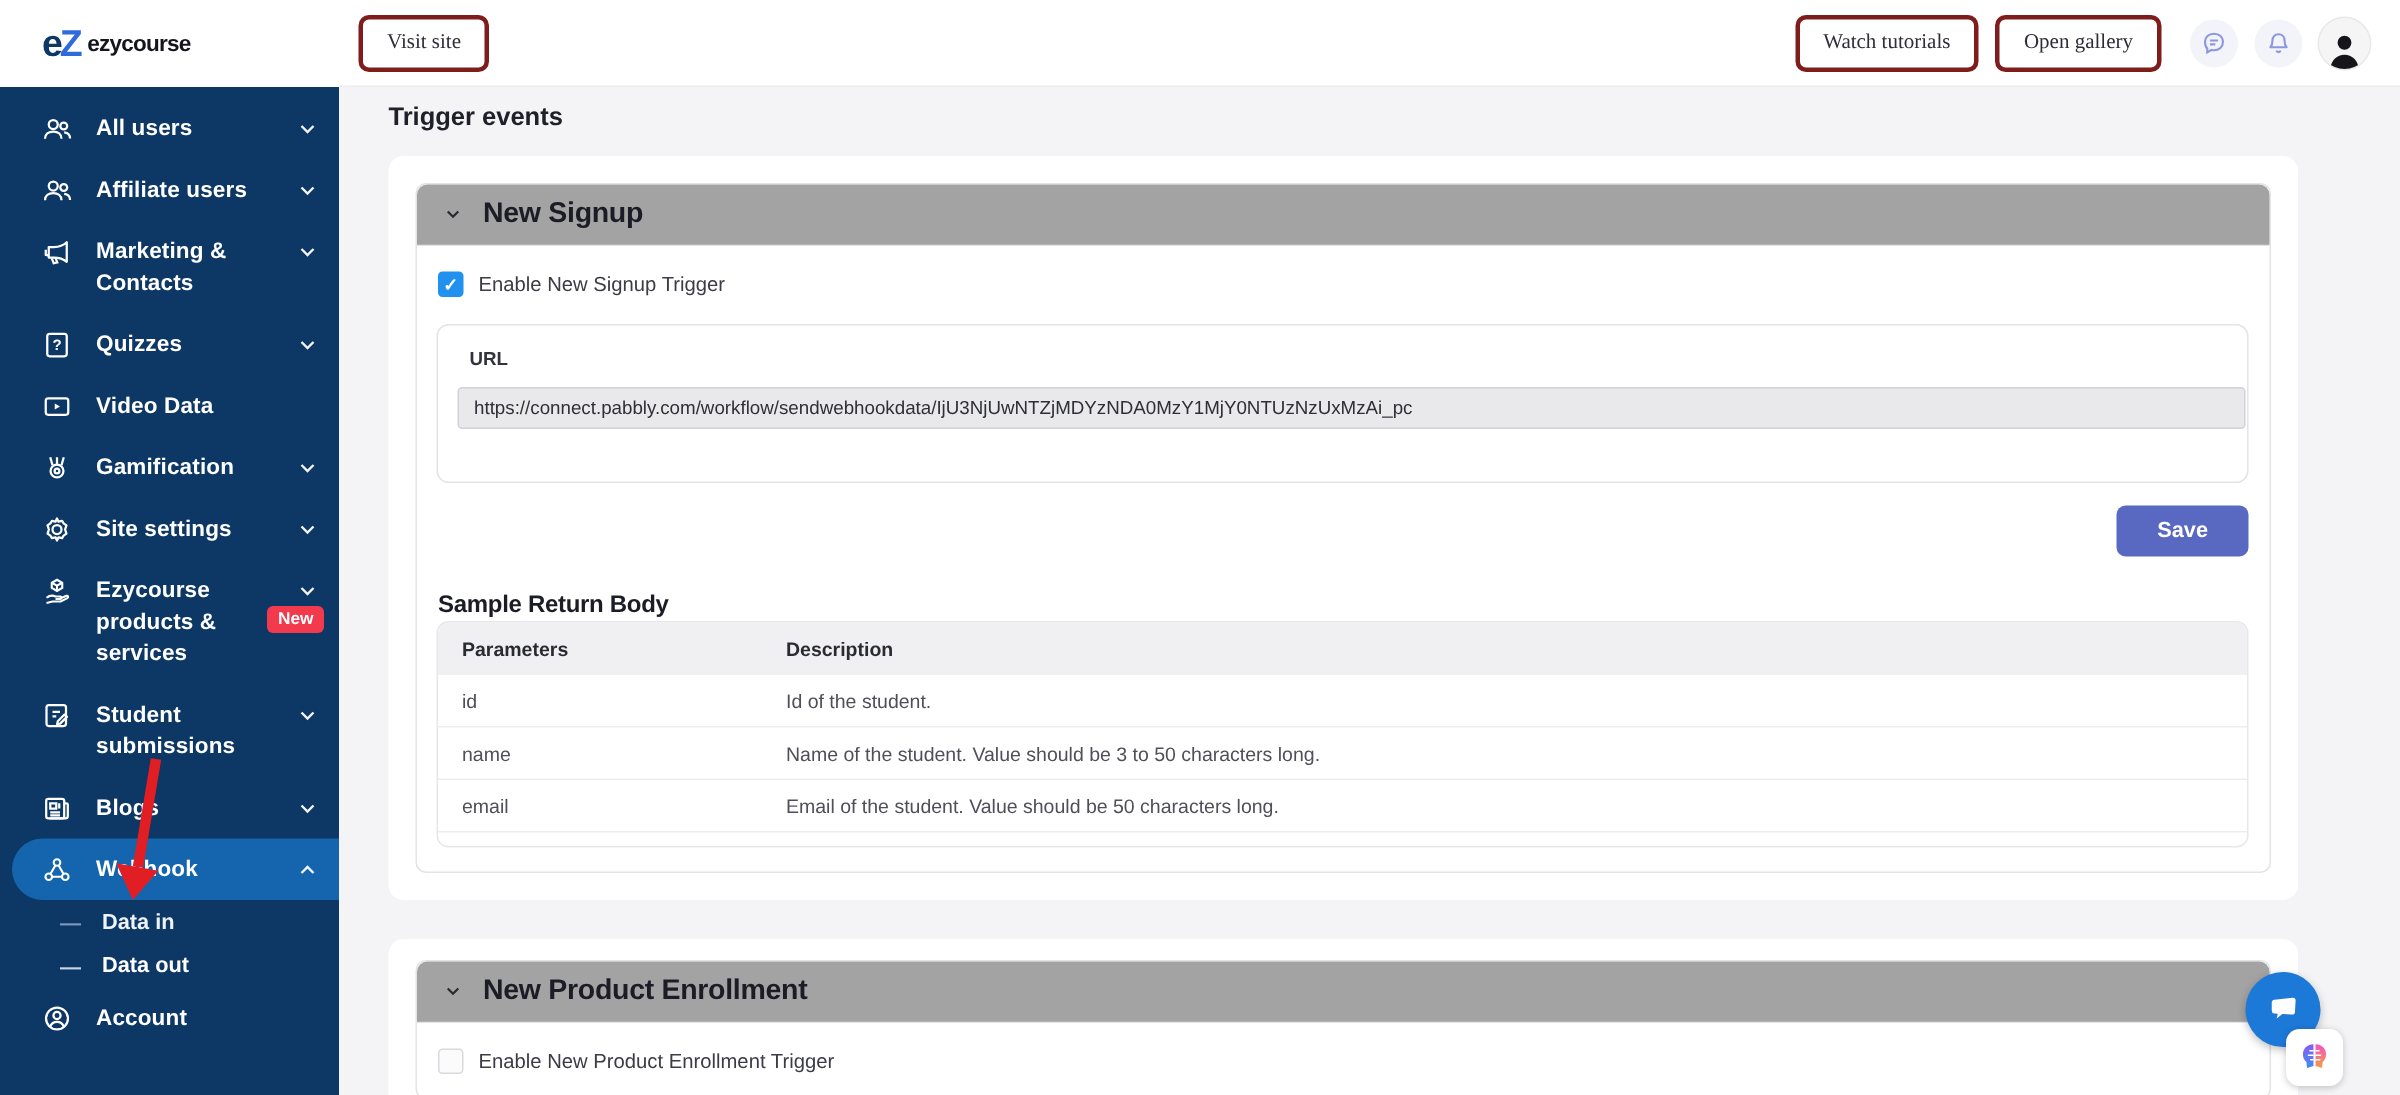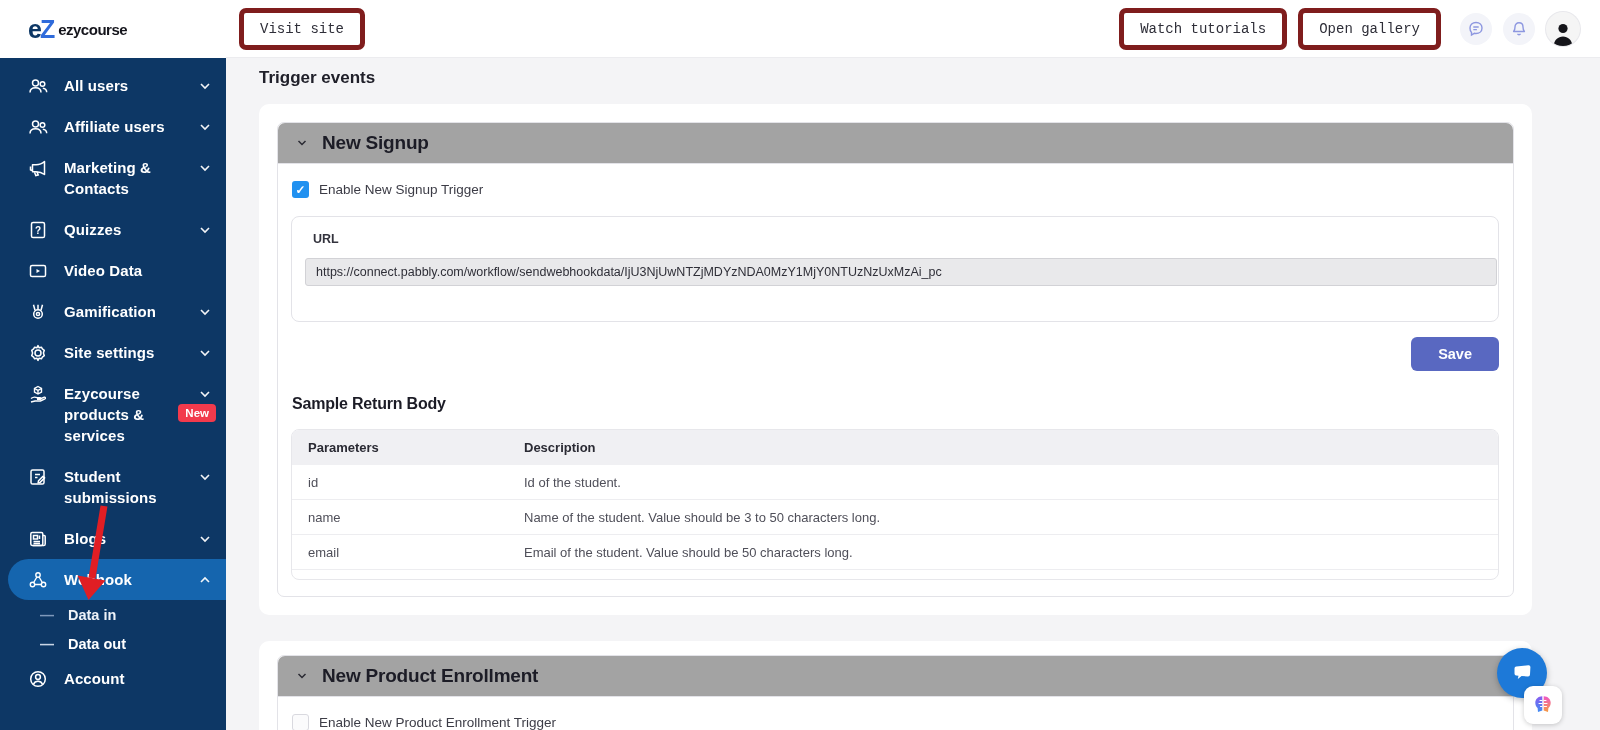--- a/index.html
+++ b/index.html
@@ -20,21 +20,21 @@
   .nav-item.active { background:#1565ae; margin-left:8px; padding-left:20px; border-radius:22px 0 0 22px; }
   .badge-new { position:absolute; right:10px; top:31px; background:#f23a4c; color:#fff; font-size:11.5px; font-weight:700; padding:3px 7px; border-radius:4px; }
   .sub-item { display:flex; align-items:center; color:#eef3f9; padding:4px 14px 4px 40px; height:29px; cursor:pointer; }
   .sub-dash { color:#7e99bb; font-size:14px; margin-right:14px; font-weight:700; }
   .sub-label { font-size:14.5px; font-weight:700; }
   .sub-item.emph .sub-label { font-weight:700; color:#ffffff; }
   .sub-item.emph .sub-dash { color:#c9d6e6; }
 
   
   .topbar { position:absolute; left:226px; top:0; width:1374px; height:58px; background:#fff; border-bottom:1px solid #ececef; display:flex; align-items:center; padding:0 20px 0 13px; z-index:4; }
-  .btn-outline { background:#fff; border:5px solid #7f1d1d; border-radius:7px; color:#2e2e38; font-size:14px; font-weight:400; padding:8px 16px; cursor:pointer; font-family:Liberation Mono, monospace; }
+  .btn-outline { background:#fff; border:3px solid #7f1d1d; border-radius:7px; color:#2e2e38; font-size:14px; font-weight:400; padding:8px 16px; cursor:pointer; font-family:Liberation Serif, serif; }
   .topbar-right { margin-left:auto; display:flex; align-items:center; gap:11px; }
   .icon-circle { width:32px; height:32px; border-radius:50%; background:#f3f4f9; display:flex; align-items:center; justify-content:center; cursor:pointer; }
   .avatar { width:34px; height:34px; border-radius:50%; background:#f5f5f5; overflow:hidden; display:flex; align-items:flex-end; justify-content:center; cursor:pointer; box-shadow:0 0 0 1px #e8e8ec; }
 
   
   .content { position:absolute; left:226px; top:58px; width:1374px; height:672px; background:#f4f4f6; overflow:hidden; }
   .page-title { margin:10px 0 0 33px; font-size:17px; font-weight:700; color:#20202a; }
   .card { background:#fff; border-radius:10px; margin-left:33px; width:1273px; }
   .card1 { margin-top:16px; padding:18px; }
   .card2 { margin-top:26px; padding:14px 18px 40px 18px; height:220px; }
@@ -51,21 +51,21 @@
   .checkbox.unchecked { background:#fbfbfc; border:1.5px solid #d9d9df; }
   .check-label { font-size:13.5px; color:#3c3c46; }
 
   .url-box { border:1px solid #e3e3e8; border-radius:8px; margin-top:18px; padding:15px 13px 35px 13px; }
   .url-label { font-size:12.5px; font-weight:700; color:#33333d; margin-left:8px; }
   .url-input { display:block; width:1192px; height:28px; margin-top:12px; background:#e9e9eb; border:1px solid #d2d2d6; border-radius:3px; font-family:inherit; font-size:12.5px; color:#2f2f38; padding:0 10px; }
   .save-row { display:flex; justify-content:flex-end; margin-top:15px; }
   .btn-save { background:#5968c1; color:#fff; border:none; border-radius:6px; font-size:14.5px; font-weight:700; padding:9px 27px; cursor:pointer; font-family:inherit; }
 
   .sample-title { font-size:16px; font-weight:700; color:#1c1c26; margin:24px 0 0 1px; letter-spacing:-0.2px; }
-  .table-box { border:1px solid #e7e7eb; border-radius:8px; margin-top:16px; overflow:hidden; padding-bottom:9px; }
+  .table-box { border:1px solid #e7e7eb; border-radius:8px; margin-top:1px; overflow:hidden; padding-bottom:9px; }
   .trow { display:flex; align-items:center; }
   .trow.thead { background:#f0f0f3; height:35px; }
   .trow.tdata { height:35px; border-bottom:1px solid #ededf0; }
   .trow.tdata:last-child { border-bottom:1px solid #ededf0; }
   .tcell-param { width:232px; padding-left:16px; font-size:13px; color:#4f4f59; }
   .tcell-desc { flex:1; font-size:13px; color:#4f4f59; }
   .thead .tcell-param, .thead .tcell-desc { font-weight:700; color:#2a2a33; }
 
   
   .anno { position:absolute; left:0; top:0; width:1600px; height:730px; pointer-events:none; z-index:40; }

